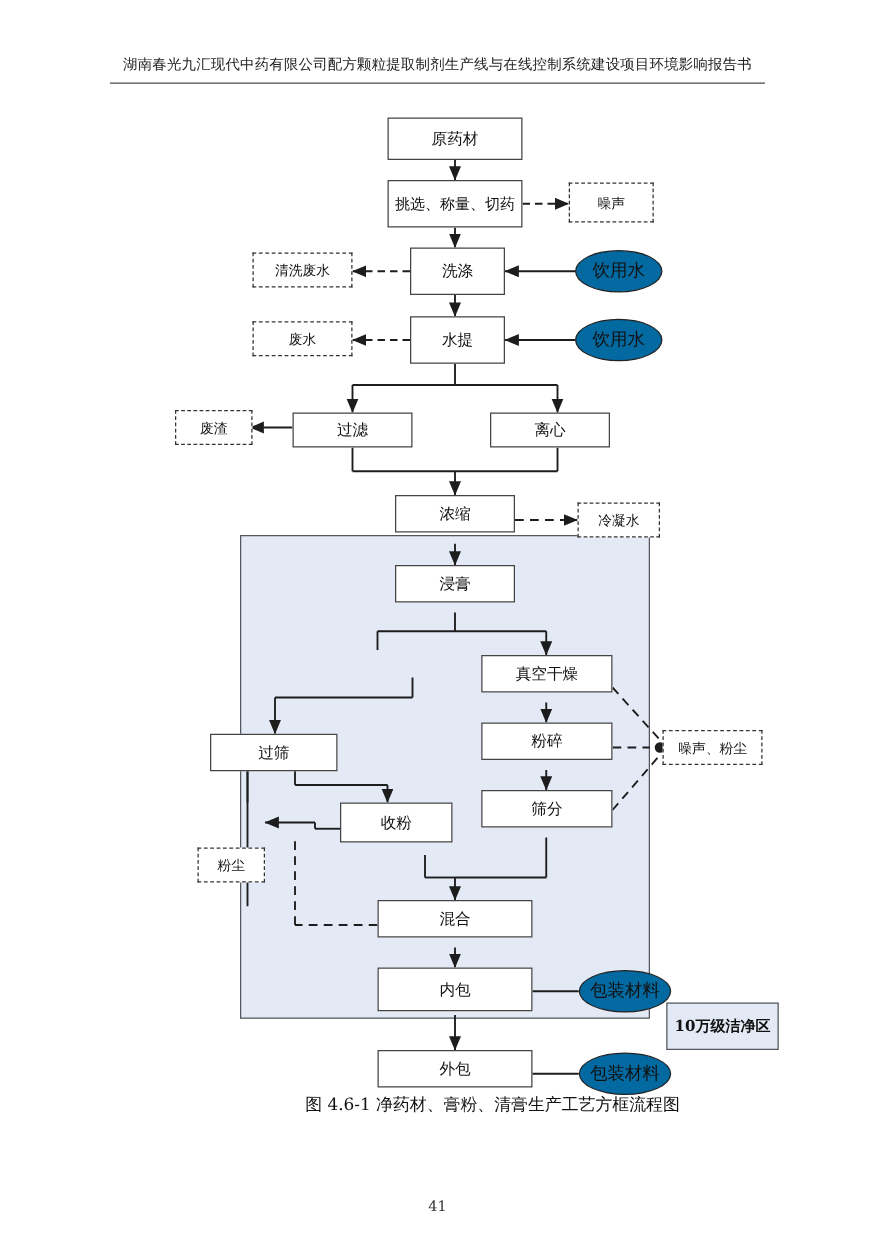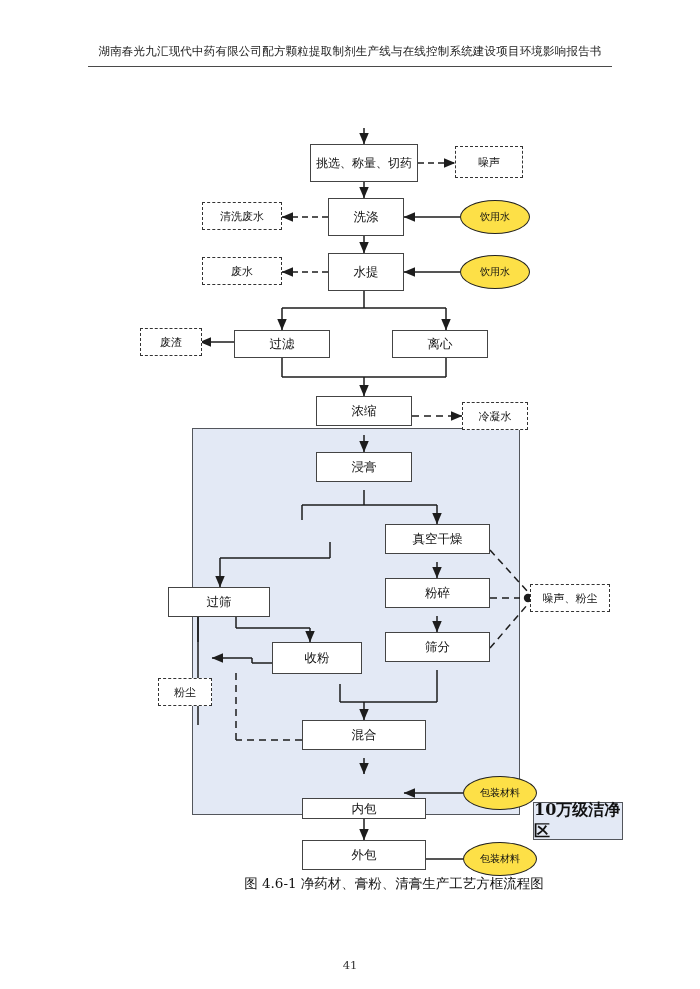--- a/index.html
+++ b/index.html
@@ -48,32 +48,32 @@
     position:absolute;box-sizing:border-box;
     background:#ffffff;border:1.3px dashed #333;
     display:flex;align-items:center;justify-content:center;
     text-align:center;font-size:11px;color:#111;
     font-family:"DejaVu Serif","Liberation Serif",serif;
   }
 
   
   .oval{
     position:absolute;box-sizing:border-box;
-    background:#fde047;border:1.2px solid #222;border-radius:50%;
-    display:flex;align-items:center;justify-content:center;
-    text-align:center;font-size:10px;color:#111;
+    background:#0369a1;border:1.2px solid #222;border-radius:50%;
+    display:flex;align-items:center;justify-content:center;
+    text-align:center;font-size:14px;color:#111;
     font-family:"DejaVu Serif","Liberation Serif",serif;
   }
 
   
   .legend-box{
     position:absolute;box-sizing:border-box;
     background:#e3e9f5;border:1.2px solid #53565c;
     display:flex;align-items:center;justify-content:center;
-    font-size:16px;font-weight:bold;color:#111;
+    font-size:12px;font-weight:bold;color:#111;
     font-family:"DejaVu Serif","Liberation Serif",serif;
   }
 
   
   .caption{
     position:absolute;left:0;top:875px;width:700px;text-align:center;
     font-size:13.5px;color:#111;
     font-family:"DejaVu Serif","Liberation Serif",serif;
     padding-left:44px;
   }
@@ -182,20 +182,21 @@
         <line x1="364" y1="678" x2="364" y2="694" marker-end="url(#ah)"></line>
 
         <line x1="463" y1="713" x2="404" y2="713" marker-end="url(#ah)"></line>
 
         <line x1="364" y1="732" x2="364" y2="760" marker-end="url(#ah)"></line>
 
         <line x1="463" y1="779" x2="404" y2="779" marker-end="url(#ah)"></line>
       </g>
     </svg>
 
+    <div class="node" style="left:310px;top:14px;width:108px;height:34px;">原药材</div>
 
     <div class="node two-line" style="left:310px;top:64px;width:108px;height:38px;">挑选、称量、切药</div>
 
     <div class="node" style="left:328px;top:118px;width:76px;height:38px;text-align:right;">洗涤</div>
 
     <div class="node" style="left:328px;top:173px;width:76px;height:38px;">水提</div>
 
     <div class="node" style="left:234px;top:250px;width:96px;height:28px;">过滤</div>
 
     <div class="node" style="left:392px;top:250px;width:96px;height:28px;">离心</div>
@@ -210,21 +211,21 @@
     <div class="node" style="left:168px;top:507px;width:102px;height:30px;">过筛</div>
 
     <div class="node" style="left:385px;top:498px;width:105px;height:30px;">粉碎</div>
 
     <div class="node" style="left:385px;top:552px;width:105px;height:30px;">筛分</div>
 
     <div class="node" style="left:272px;top:562px;width:90px;height:32px;">收粉</div>
 
     <div class="node" style="left:302px;top:640px;width:124px;height:30px;">混合</div>
 
-    <div class="node" style="left:302px;top:718px;width:124px;height:21px;">内包</div>
+    <div class="node" style="left:302px;top:694px;width:124px;height:35px;">内包</div>
 
     <div class="node" style="left:302px;top:760px;width:124px;height:30px;">外包</div>
 
     <div class="emit" style="left:455px;top:66px;width:68px;height:32px;">噪声</div>
 
     <div class="emit" style="left:202px;top:122px;width:80px;height:28px;">清洗废水</div>
 
     <div class="emit" style="left:202px;top:177px;width:80px;height:28px;">废水</div>
 
     <div class="emit" style="left:140px;top:248px;width:62px;height:28px;">废渣</div>

